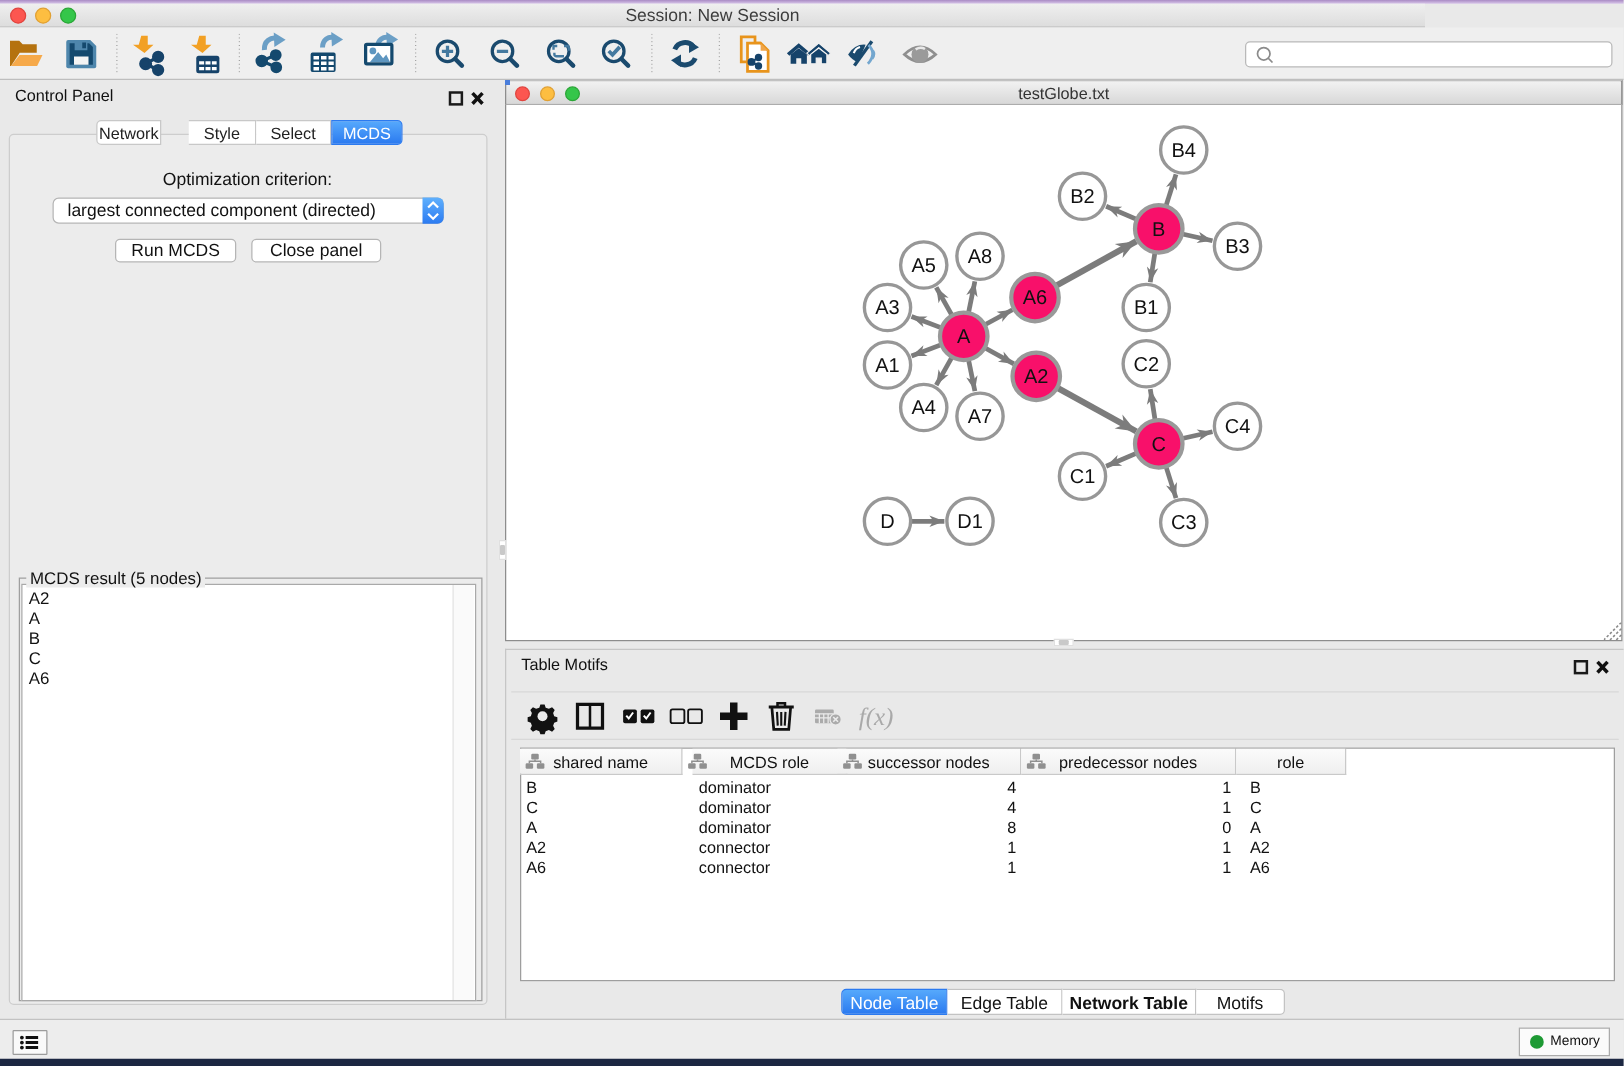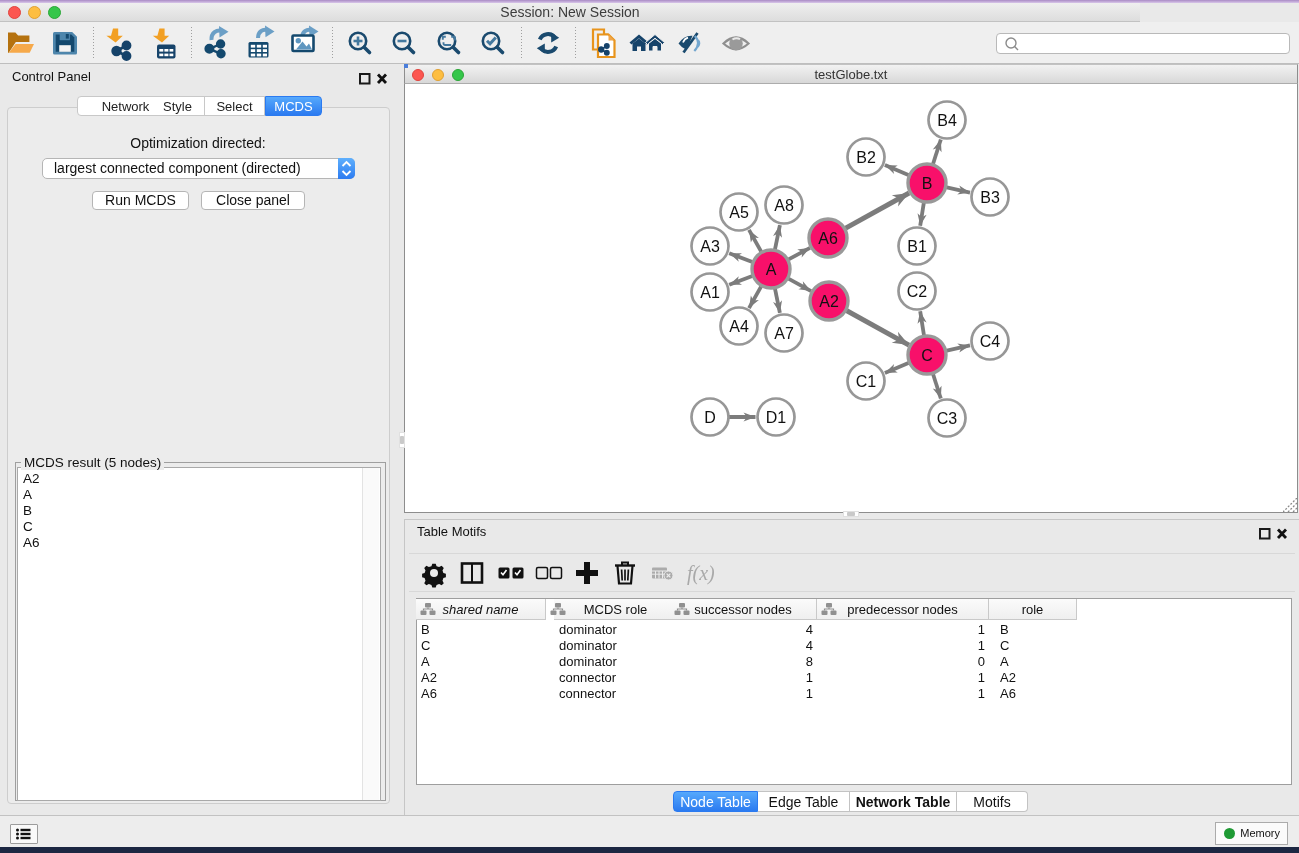--- a/index.html
+++ b/index.html
@@ -210,25 +210,25 @@
  <path d="M-3.5,-3.5 Q0.5,-6 4,-3.8" fill="none" stroke="#E9E9E9" stroke-width="2"></path>
 </g>
 </svg>
 
 <div id="cp-title" class="abs">Control Panel</div>
 <svg class="abs" style="left:358px;top:72px" width="34" height="14">
  <rect x="2" y="2" width="9.5" height="9.5" fill="none" stroke="#1A1A1A" stroke-width="2"></rect>
  <path d="M20,2.5 L28,11 M28,2.5 L20,11" stroke="#111" stroke-width="2.8"></path>
 </svg>
 <div id="cp-content" class="abs"></div>
-<div class="tab abs" style="left:77px;width:97px;border-radius:4px 0 0 4px;">Network</div>
+<div class="tab abs" style="left:77px;width:52px;border-radius:4px 0 0 4px;">Network</div>
 <div class="tab abs" style="left:151px;width:54px;border-left:none;">Style</div>
 <div class="tab abs" style="left:205px;width:60px;border-left:none;">Select</div>
 <div class="tab tabsel abs" style="left:265px;width:57px;border-radius:0 4px 4px 0;">MCDS</div>
-<div id="opt-label" class="abs">Optimization directed:</div>
+<div id="opt-label" class="abs">Optimization criterion:</div>
 <div id="combo" class="abs">largest connected component (directed)</div>
 <div id="combo-btn" class="abs"><svg width="17" height="21">
       <path d="M4.5,8 L8.5,4 L12.5,8" fill="none" stroke="#fff" stroke-width="1.8"></path>
       <path d="M4.5,13 L8.5,17 L12.5,13" fill="none" stroke="#fff" stroke-width="1.8"></path>
     </svg></div>
 <div class="pbtn abs" style="left:92px;width:97px;">Run MCDS</div>
 <div class="pbtn abs" style="left:201px;width:104px;">Close panel</div>
 <div id="groupbox" class="abs"></div>
 <div id="grouplabel" class="abs">MCDS result (5 nodes)</div>
 <div id="mcdslist" class="abs">A2<br>A<br>B<br>C<br>A6</div>
@@ -408,21 +408,21 @@
         <line x1="-3" y1="-2" x2="-3" y2="5.5"></line>
         <line x1="0.5" y1="-2" x2="0.5" y2="5.5"></line>
  </g>
  <circle cx="6.5" cy="2.5" r="4.5" fill="#ABABAB" stroke="#EBEBEB" stroke-width="1"></circle>
  <path d="M4.6,0.6 L8.4,4.4 M8.4,0.6 L4.6,4.4" stroke="#EBEBEB" stroke-width="1.3"></path>
 </g>
 
 <text x="283" y="27" font-size="20" font-style="italic" fill="#A9A9A9" font-family="Liberation Serif,serif">f(x)</text>
 </svg>
 <div id="ttable" class="abs"></div>
-<div class="th abs" style="left:416px;width:130px;font-style:italic;">shared name</div>
+<div class="th abs" style="left:416px;width:130px;">shared name</div>
 <div class="th abs" style="left:554px;width:124px;">MCDS role</div>
 <div class="th abs" style="left:670px;width:147px;">successor nodes</div>
 <div class="th abs" style="left:817px;width:172px;">predecessor nodes</div>
 <div class="th abs" style="left:989px;width:88px;">role</div>
 <svg class="abs" style="left:416px;top:599px" width="600" height="21">
  <g fill="#909090">
   <g transform="translate(12,10)">
         <rect x="-3" y="-6" width="6" height="4.5" rx="1"></rect>
         <rect x="-7.5" y="1.5" width="6" height="4.5" rx="1"></rect>
         <rect x="1.5" y="1.5" width="6" height="4.5" rx="1"></rect>

